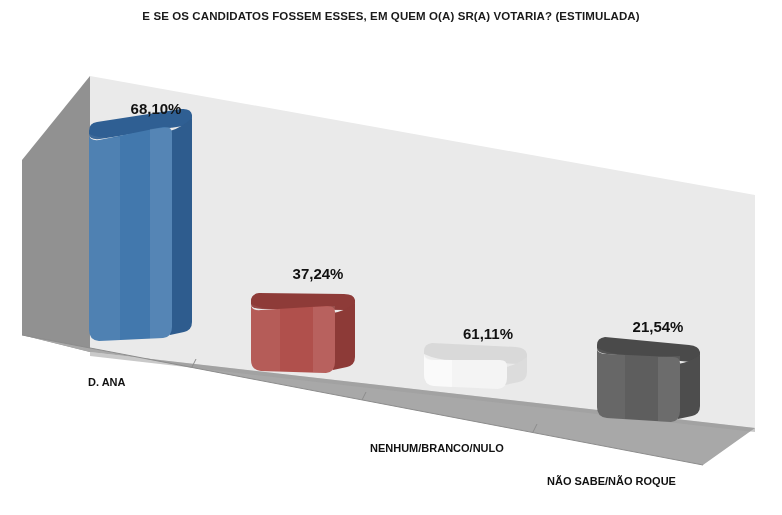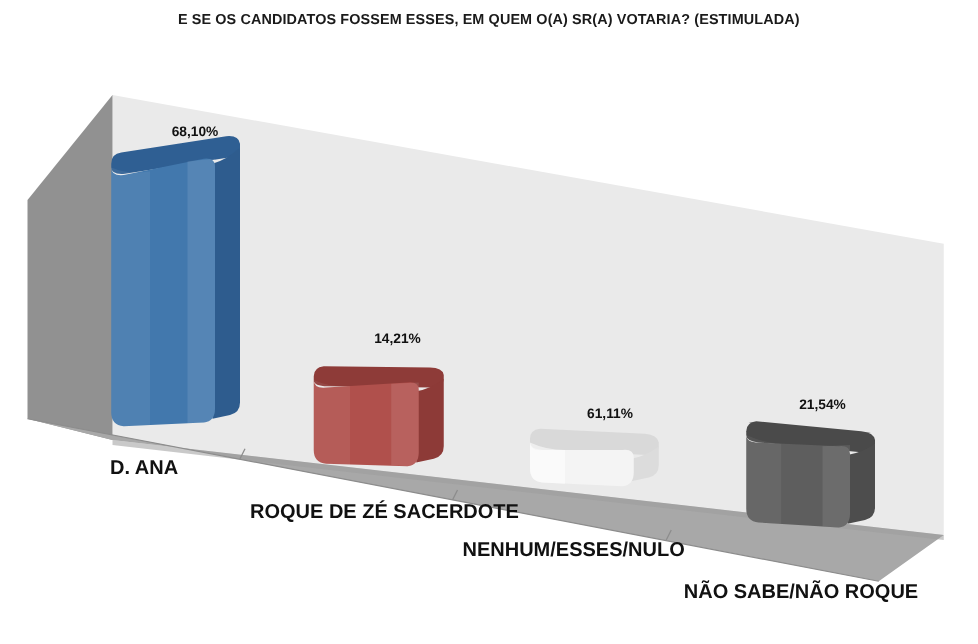--- a/index.html
+++ b/index.html
@@ -33,32 +33,33 @@
   }
   #scene {
     position: absolute;
     top: 0;
     left: 0;
     width: 782px;
     height: 515px;
   }
   .data-label {
     position: absolute;
-    font-size: 11px;
+    font-size: 15px;
     font-weight: bold;
     color: #111111;
     white-space: nowrap;
     text-align: center;
   }
   .cat-label {
     position: absolute;
-    font-size: 16px;
+    font-size: 11px;
     font-weight: bold;
     color: #111111;
     white-space: nowrap;
+    margin-top: 10px;
   }
 </style>
 </head>
 <body>
 
 <div id="chart-root">
 
   <div id="chart-title">E SE OS CANDIDATOS FOSSEM ESSES, EM QUEM O(A) SR(A) VOTARIA? (ESTIMULADA)</div>
 
   <svg id="scene" width="782" height="515" viewBox="0 0 782 515">
@@ -108,22 +109,21 @@
     <g>
       <path d="M597,345 Q597,338 605,337 L689,345 Q699,346 700,352 L700,355 Q700,361 691,362 L607,354 Q597,353 597,348 Z" fill="#4A4A4A"></path>
       <path d="M700,355 L700,406 Q700,414 692,416 L678,419 L678,364 Q690,362 700,355 Z" fill="#4D4D4D"></path>
       <path d="M597,348 L597,407 Q597,417 607,418 L671,422 Q680,421 680,411 L680,363 Q680,356 671,357 L607,354 Q597,354 597,348 Z" fill="#5E5E5E"></path>
       <path d="M597,348 L597,407 Q597,417 607,418 L625,419 L625,355 Q610,354 597,348 Z" fill="#ffffff" opacity="0.06"></path>
       <path d="M658,357 L680,356 L680,411 Q680,421 671,422 L658,421 Z" fill="#ffffff" opacity="0.09"></path>
     </g>
   </svg>
 
   <div class="data-label" style="left:126px; top:100px; width:60px;">68,10%</div>
-  <div class="data-label" style="left:288px; top:265px; width:60px;">14,21%</div>
+  <div class="data-label" style="left:288px; top:265px; width:60px;">37,24%</div>
   <div class="data-label" style="left:460px; top:325px; width:56px;">61,11%</div>
   <div class="data-label" style="left:630px; top:318px; width:56px;">21,54%</div>
 
   <div class="cat-label" style="left:88px; top:366px;">D. ANA</div>
-  <div class="cat-label" style="left:200px; top:401px;">ROQUE DE ZÉ SACERDOTE</div>
-  <div class="cat-label" style="left:370px; top:432px;">NENHUM/ESSES/NULO</div>
+  <div class="cat-label" style="left:370px; top:432px;">NENHUM/BRANCO/NULO</div>
   <div class="cat-label" style="left:547px; top:465px;">NÃO SABE/NÃO ROQUE</div>
 
 </div>
 
 </body></html>

